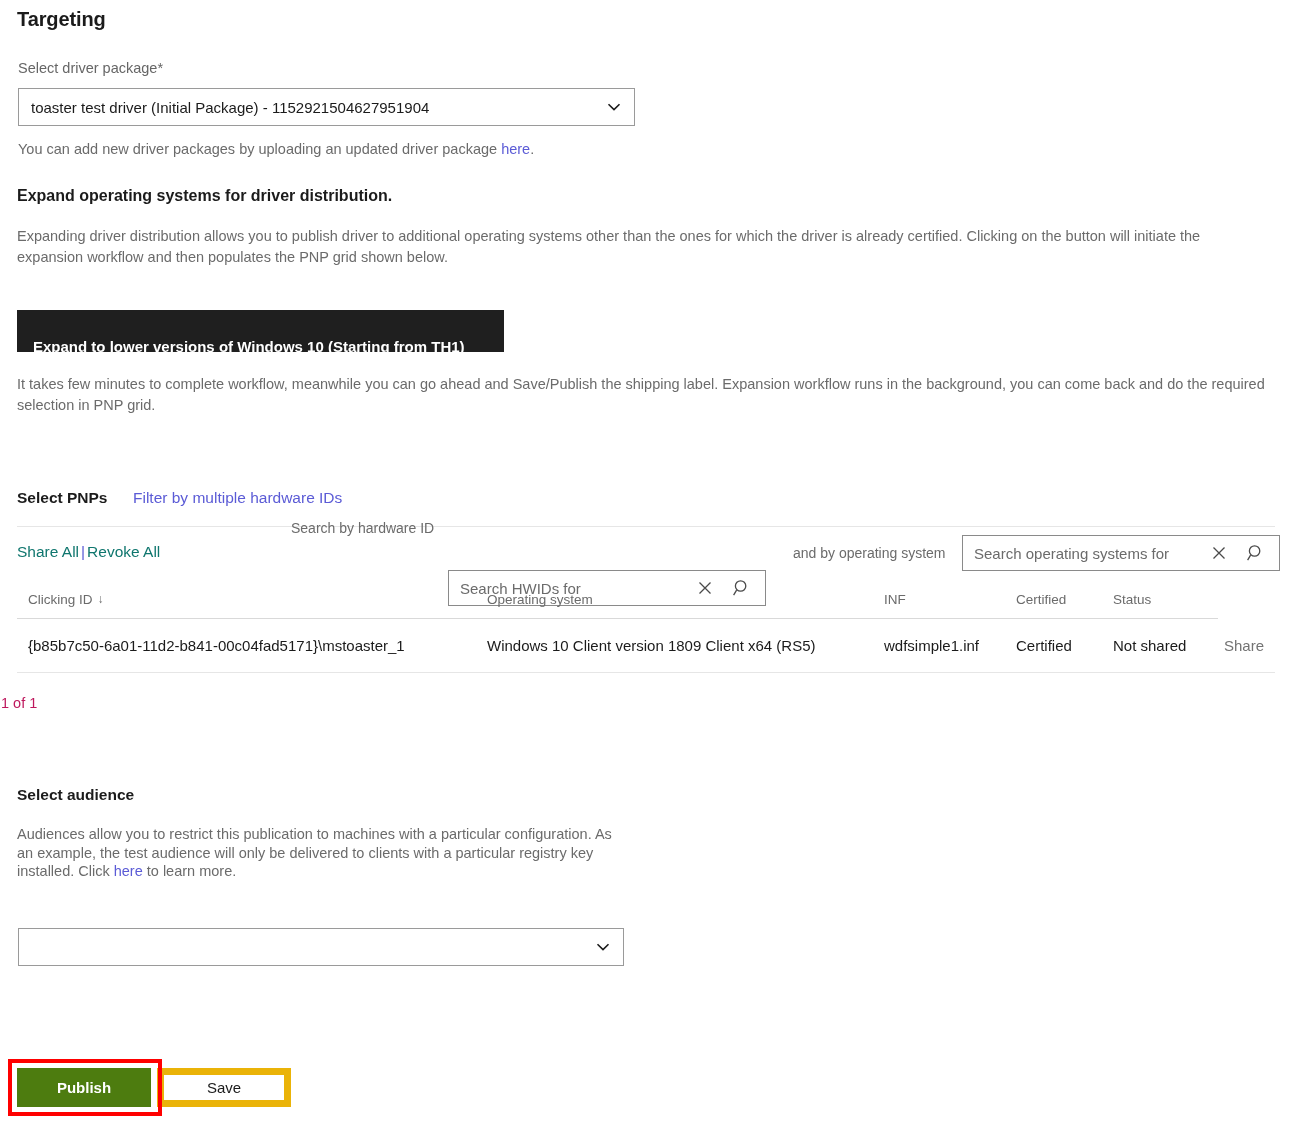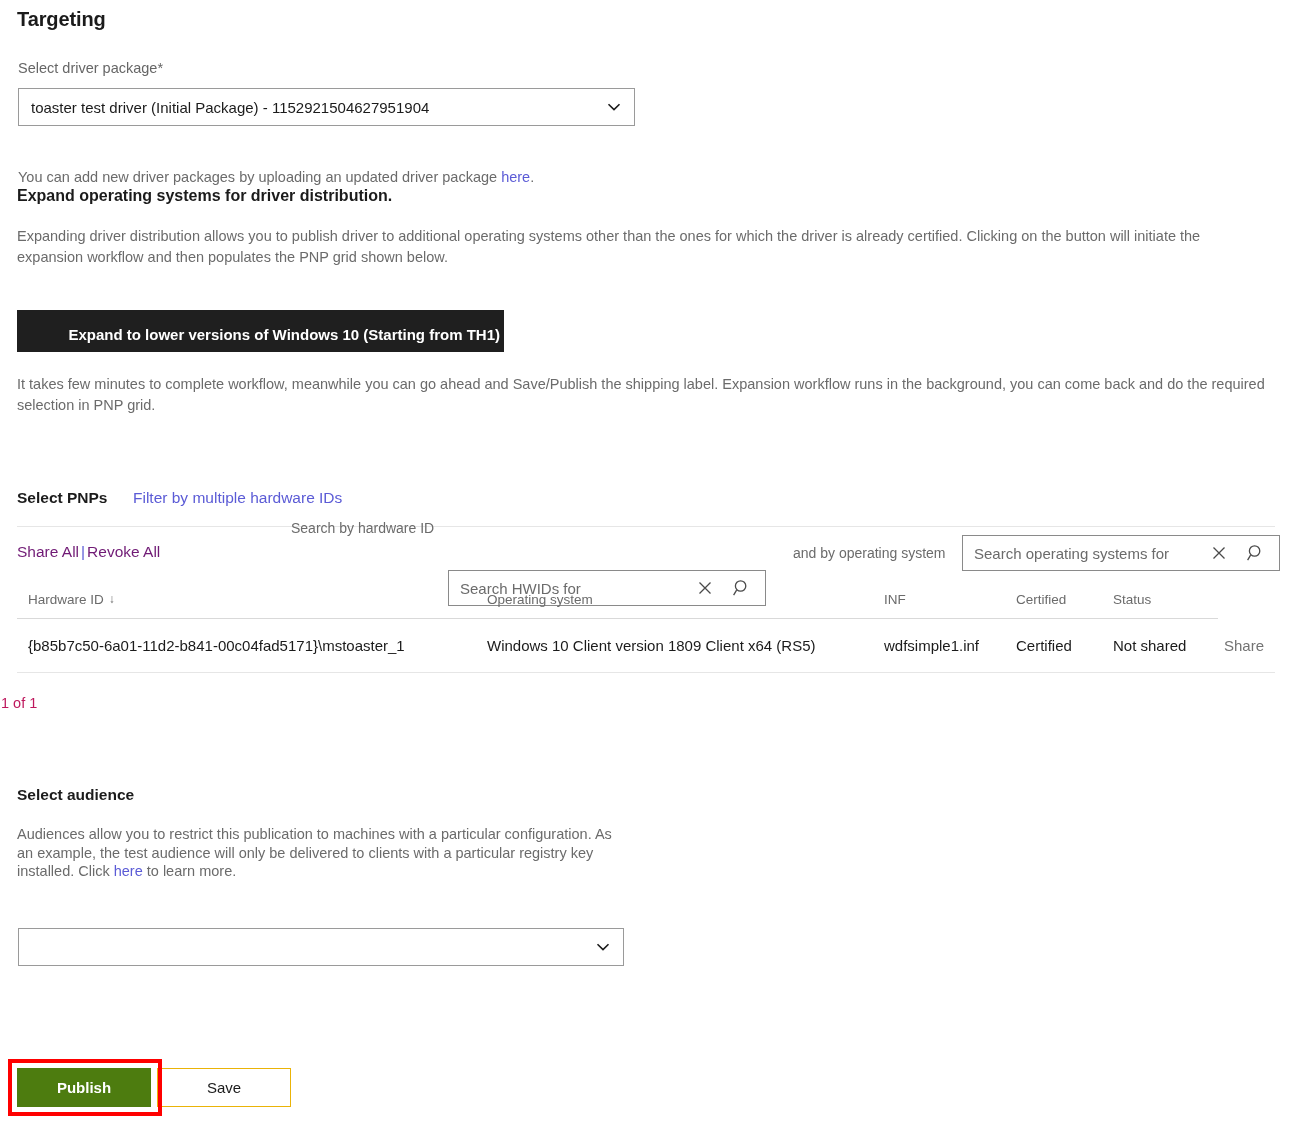--- a/index.html
+++ b/index.html
@@ -39,21 +39,20 @@
     top: 60px;
     font-size: 14.5px;
     color: #666666;
   }
   .helper-under-select {
     position: absolute;
     left: 18px;
     top: 141px;
     font-size: 14.5px;
     color: #6b6b6b;
-    margin-top: 28px;
   }
   .sub-head {
     position: absolute;
     left: 17px;
     top: 187px;
     font-size: 16px;
     font-weight: bold;
     color: #1b1b1b;
   }
   .para-expand {
@@ -125,24 +124,24 @@
     left: 17px;
     top: 310px;
     width: 487px;
     height: 42px;
     background: #1f1f1f;
     color: #ffffff;
     border: none;
     font-family: "Liberation Sans", sans-serif;
     font-size: 15px;
     font-weight: bold;
-    text-align: right;
+    text-align: left;
     line-height: 42px;
     cursor: pointer;
-    padding: 4px;
+    padding: 16px;
   }
 
   
   .pnp-title {
     position: absolute;
     left: 17px;
     top: 489px;
     font-size: 15.5px;
     font-weight: bold;
     color: #1b1b1b;
@@ -169,21 +168,21 @@
 
   .share-revoke {
     position: absolute;
     left: 17px;
     top: 543px;
     font-size: 15.5px;
     color: #5b5bd6;
     white-space: nowrap;
   }
   .share-revoke a {
-    color: #701a75;
+    color: #0f766e;
     text-decoration: none;
     cursor: pointer;
   }
   .share-revoke .sep { color: #5b5bd6; padding: 0 2px; }
 
   .search-prefix-1 {
     position: absolute;
     left: 291px;
     top: 520px;
     font-size: 14px;
@@ -332,21 +331,21 @@
     padding: 0;
   }
   .btn-save {
     position: absolute;
     left: 157px;
     top: 1068px;
     width: 134px;
     height: 39px;
     background: #ffffff;
     color: #1b1b1b;
-    border: 1px solid #eab308;
+    border: 7px solid #eab308;
     font-family: "Liberation Sans", sans-serif;
     font-size: 15px;
     cursor: pointer;
     padding: 0;
     box-sizing: border-box;
   }
 </style>
 </head>
 <body>
 
@@ -415,21 +414,21 @@
     </button>
     <button class="icon-btn icon-search">
       <svg viewBox="0 0 22 22" width="22" height="22" aria-hidden="true">
         <circle cx="9.6" cy="9" r="5.2" fill="none" stroke="#4a4a4a" stroke-width="1.3"></circle>
         <path d="M5.6 13.2 L2.6 18.2" stroke="#4a4a4a" stroke-width="1.3" fill="none"></path>
       </svg>
     </button>
   </div>
 
   <div class="col-h c-hwid">
-    <span>Hardware ID</span><span class="sort-arrow">↓</span>
+    <span>Clicking ID</span><span class="sort-arrow">↓</span>
   </div>
   <div class="col-h c-os">Operating system</div>
   <div class="col-h c-inf">INF</div>
   <div class="col-h c-cert">Certified</div>
   <div class="col-h c-stat">Status</div>
 
   <div class="rule rule-head-bottom"></div>
 
   <div class="col-c c-hwid">{b85b7c50-6a01-11d2-b841-00c04fad5171}\mstoaster_1</div>
   <div class="col-c c-os">Windows 10 Client version 1809 Client x64 (RS5)</div>

